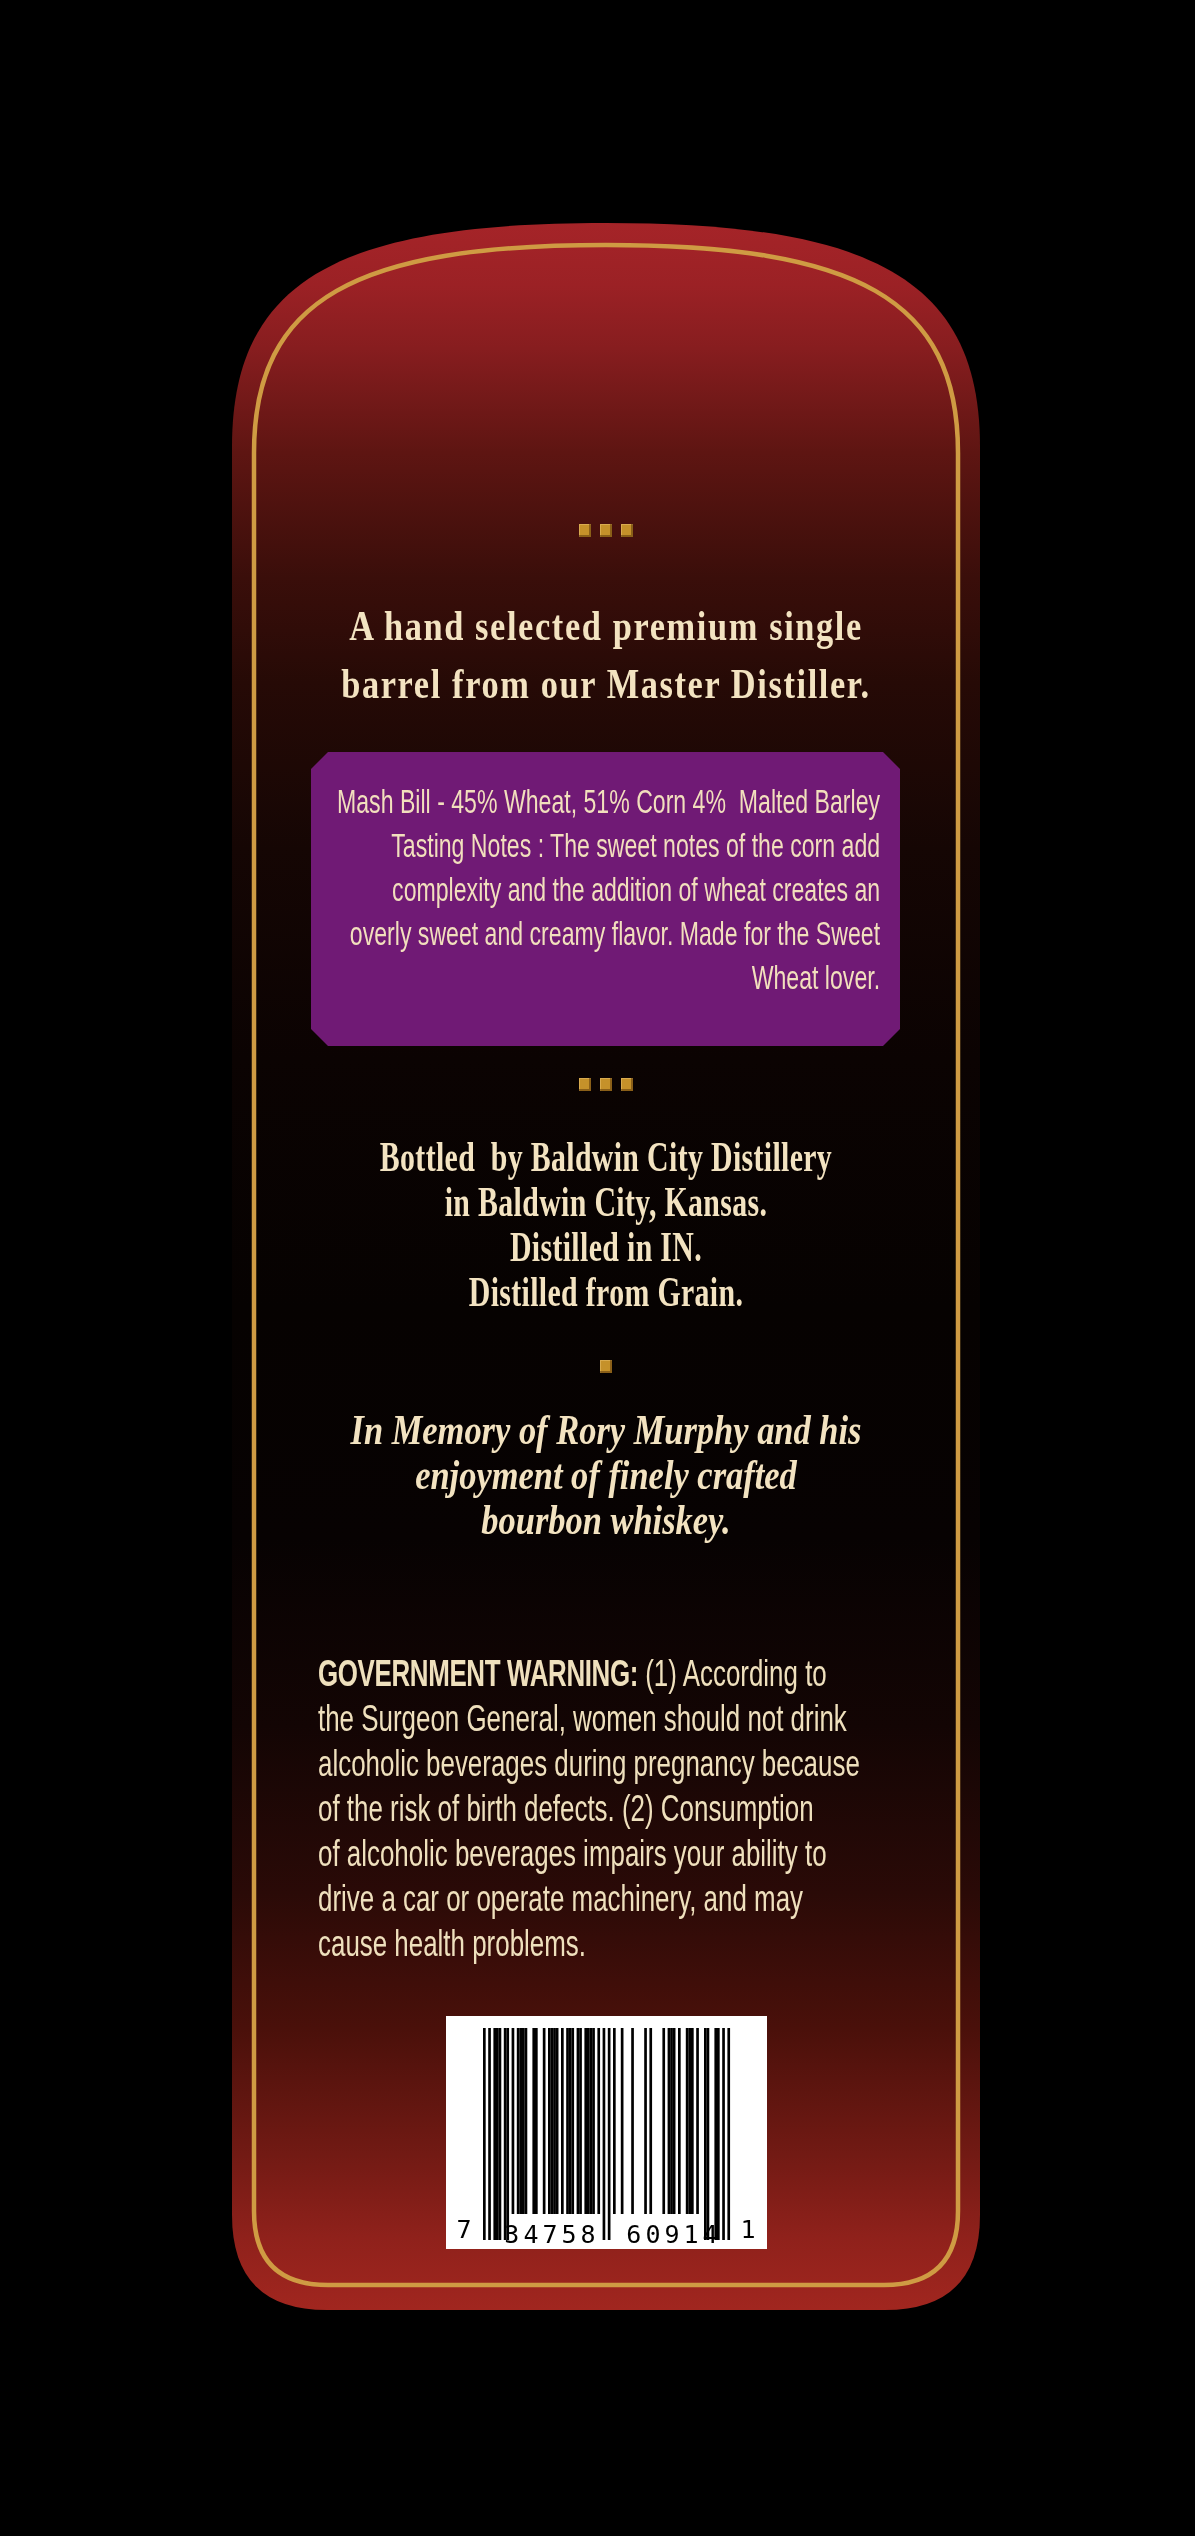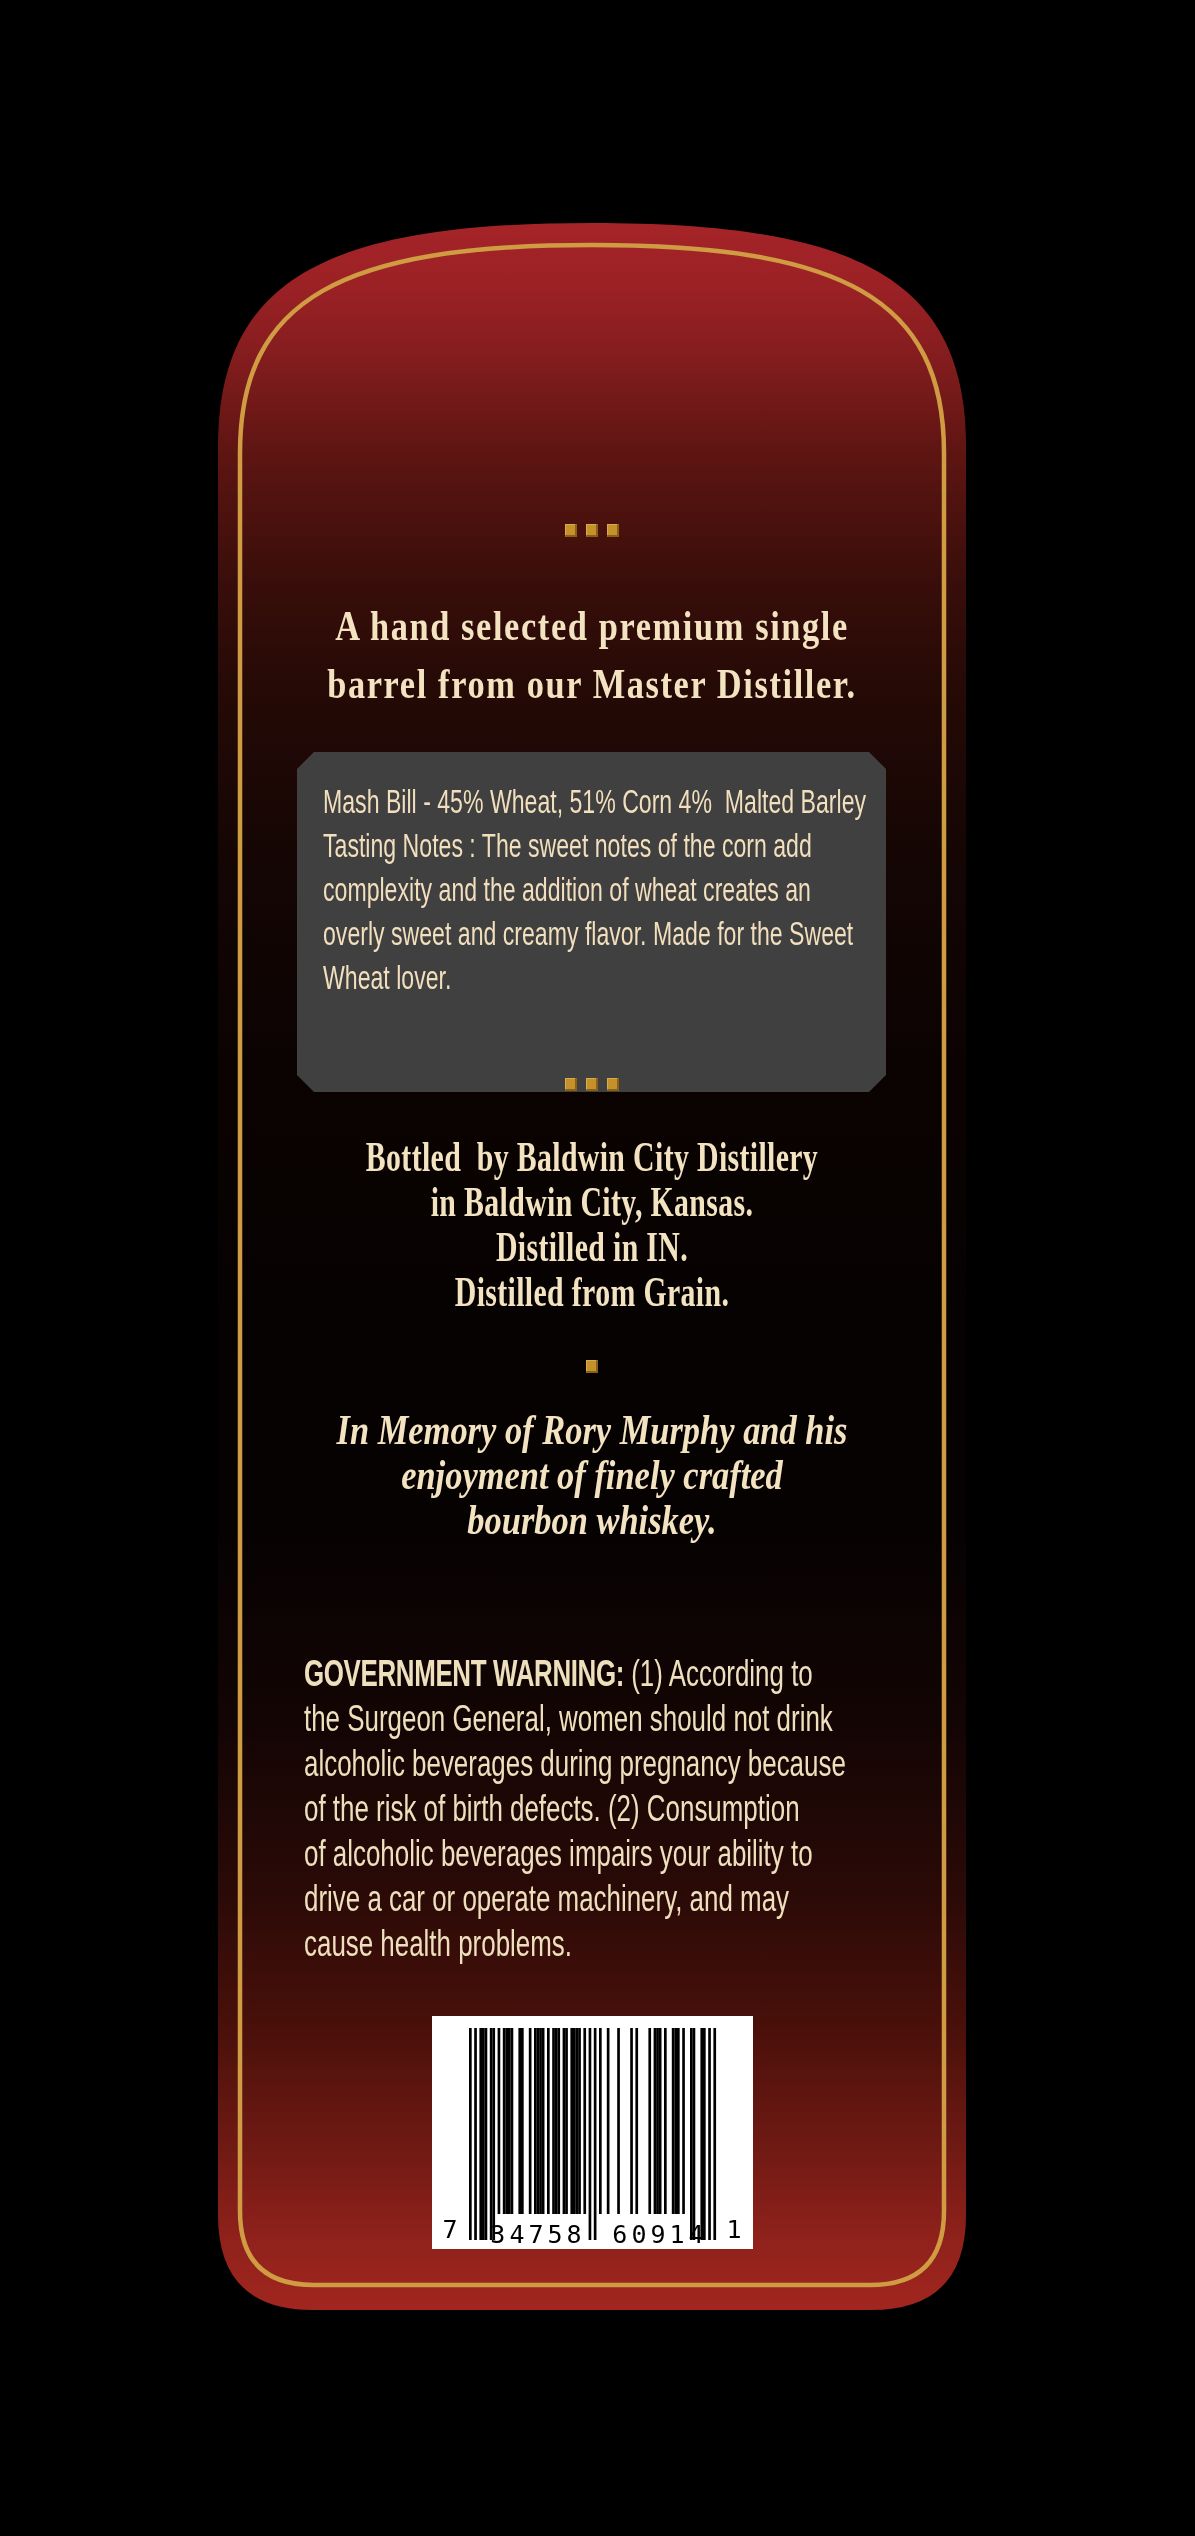--- a/index.html
+++ b/index.html
@@ -1,39 +1,39 @@
 <!DOCTYPE html>
 <html><head>
 <meta charset="utf-8">
 <style>
   html,body{margin:0;padding:0;background:#000;}
   body{width:1195px;height:2536px;position:relative;overflow:hidden;
        font-family:"Liberation Serif",serif;}
   .stage{position:absolute;inset:0;background:#000;}
 
-  .label{position:absolute;left:218px;top:223px;width:748px;height:2087px;}
+  .label{position:absolute;left:232px;top:223px;width:748px;height:2087px;}
   .label svg.shape{position:absolute;left:0;top:0;}
 
   .content{position:absolute;left:0;top:0;width:748px;height:2087px;}
 
   
   .orn{position:absolute;left:0;width:748px;display:flex;justify-content:center;gap:9px;}
   .orn .sq{width:12px;height:13px;background:#c5912a;
            box-shadow:inset -2px -2px 0 rgba(90,55,10,.55), inset 1px 1px 0 rgba(255,220,150,.35);}
 
   
   .headline{position:absolute;left:0;top:374px;width:748px;text-align:center;
             font-weight:bold;font-size:43px;line-height:58px;letter-spacing:2px;
             color:#f3e3c1;transform:scaleX(.80);transform-origin:50% 0;}
   .headline .line{white-space:pre;}
 
   
-  .mashbox{position:absolute;left:79px;top:529px;width:589px;height:340px;background:#404040;
+  .mashbox{position:absolute;left:79px;top:529px;width:589px;height:294px;background:#701a75;
            clip-path:polygon(17px 0,calc(100% - 17px) 0,100% 17px,100% calc(100% - 17px),
-                     calc(100% - 17px) 100%,17px 100%,0 calc(100% - 17px),0 17px);}
+                     calc(100% - 17px) 100%,17px 100%,0 calc(100% - 17px),0 17px);text-align:right;}
   .mashtext{position:absolute;left:26px;top:28px;
             font-family:"Liberation Sans",sans-serif;font-size:33px;line-height:44px;
             color:#f2dfbd;transform:scaleX(.70);transform-origin:0 0;}
   .mashtext .line{white-space:pre;}
 
   
   .bottling{position:absolute;left:0;top:912px;width:748px;text-align:center;
             font-weight:bold;font-size:42px;line-height:45px;letter-spacing:.5px;
             color:#f3e3c1;transform:scaleX(.71);transform-origin:50% 0;}
   .bottling .line{white-space:pre;}

